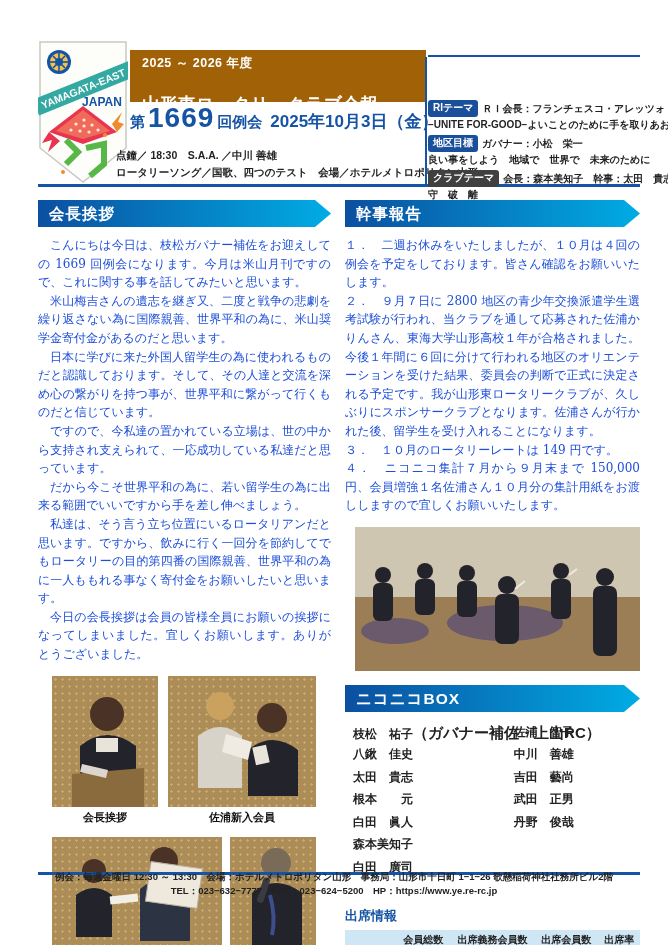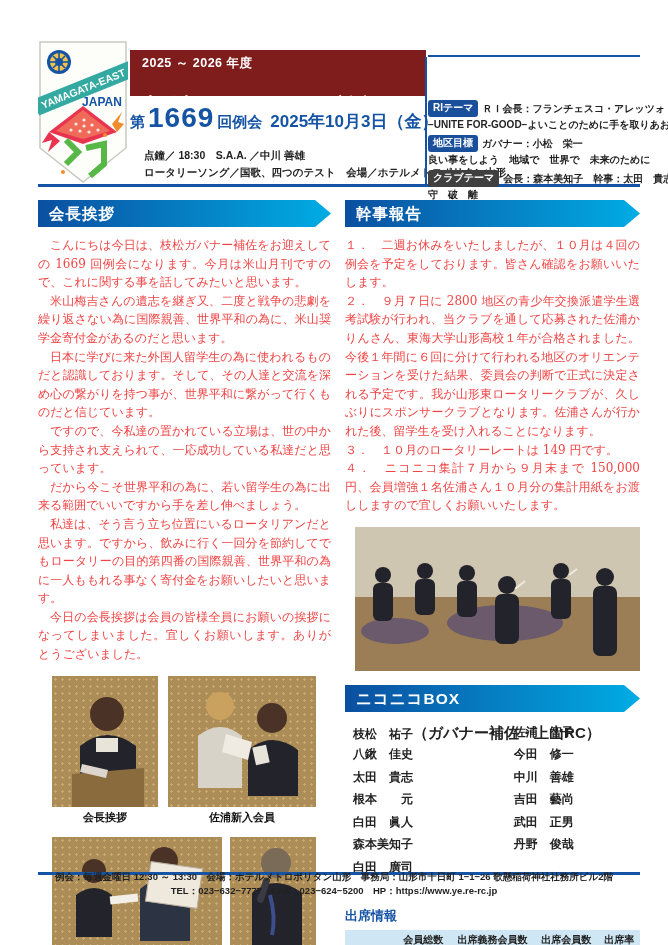--- a/index.html
+++ b/index.html
@@ -7,37 +7,37 @@
   #page {
     position:relative; width:668px; height:945px; margin:0 auto;
     background:#ffffff; overflow:hidden;
     font-family:"Liberation Sans", sans-serif; color:#1a1a1a;
   }
 
   
   #pennant { position:absolute; left:38px; top:40px; width:90px; height:145px; }
 
   #title-bar {
-    position:absolute; left:130px; top:50px; width:296px; height:46px;
-    background:#7f1d1d; color:#fff; padding:5px 0 0 12px;
+    position:absolute; left:130px; top:50px; width:296px; height:52px;
+    background:#a16207; color:#fff; padding:5px 0 0 12px;
   }
   #title-bar .year  { font-size:12.5px; font-weight:bold; letter-spacing:.5px; }
   #title-bar .title { font-size:17.5px; font-weight:bold; margin-top:20px; letter-spacing:.5px; }
 
   #meeting-line {
     position:absolute; left:130px; top:102px; width:300px;
     color:#1553a4; display:flex; align-items:baseline; white-space:nowrap;
   }
   #meeting-line .pre  { font-size:15px; font-weight:bold; }
   #meeting-line .num  { font-size:28px; font-weight:bold; letter-spacing:1px; margin:0 3px; }
   #meeting-line .suf  { font-size:15px; font-weight:bold; margin-right:8px; }
   #meeting-line .date { font-size:17px; font-weight:bold; }
 
   .info-line {
-    position:absolute; left:144px; color:#222; font-size:10.5px; font-weight:bold;
+    position:absolute; left:116px; color:#222; font-size:10.5px; font-weight:bold;
     white-space:nowrap;
   }
   #info1 { top:149px; }
   #info2 { top:166px; }
 
   .vline { position:absolute; left:425px; top:57px; width:2px; height:127px; background:#1553a4; }
   .hline-right { position:absolute; left:428px; top:55px; width:212px; height:2px; background:#1553a4; }
   .hline-full  { position:absolute; left:38px; top:184px; width:602px; height:3px; background:#1553a4; }
 
   #rotary-block { position:absolute; left:428px; top:60px; width:212px; }
@@ -63,21 +63,21 @@
 
   .sec-banner {
     height:27px; line-height:27px; padding-left:11px;
     background:linear-gradient(90deg,#0b4fa0 0%, #00ace4 100%);
     clip-path:polygon(0 0, calc(100% - 16px) 0, 100% 50%, calc(100% - 16px) 100%, 0 100%);
     color:#fff; font-size:15.5px; font-weight:bold; letter-spacing:1px;
   }
 
   .body-text { margin-top:9px; font-family:"DejaVu Serif", serif; }
   .body-text p {
-    font-size:12px; line-height:1.55; text-align:justify; color:#ef4444;
+    font-size:12px; line-height:1.55; text-align:justify; color:#1d4ed8;
   }
   .indent p { text-indent:1em; }
 
   
   .photo {
     position:relative; overflow:hidden;
     background-color:#ad8d57;
     background-image:radial-gradient(#c9a96e 1px, rgba(0,0,0,0) 1.3px);
     background-size:7px 7px;
   }
@@ -319,21 +319,20 @@
         <div class="nico-name"><span>枝松　祐子</span><span class="small">（ガバナー補佐・上山RC）</span></div>
         <div class="nico-name">八鍬　佳史</div>
         <div class="nico-name">太田　貴志</div>
         <div class="nico-name">根本　　元</div>
         <div class="nico-name">白田　眞人</div>
         <div class="nico-name">森本美知子</div>
         <div class="nico-name">白田　廣司</div>
       </div>
       <div class="nico-col r">
         <div class="nico-name">佐浦　智子</div>
-        <div class="nico-name">今田　修一</div>
         <div class="nico-name">中川　善雄</div>
         <div class="nico-name">吉田　藝尚</div>
         <div class="nico-name">武田　正男</div>
         <div class="nico-name">丹野　俊哉</div>
       </div>
     </div>
 
     <div id="attendance">
       <div id="att-title">出席情報</div>
       <table id="att-table">

